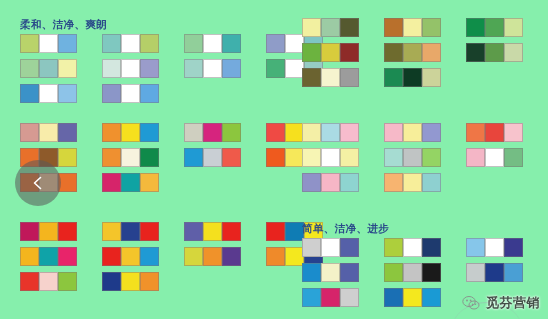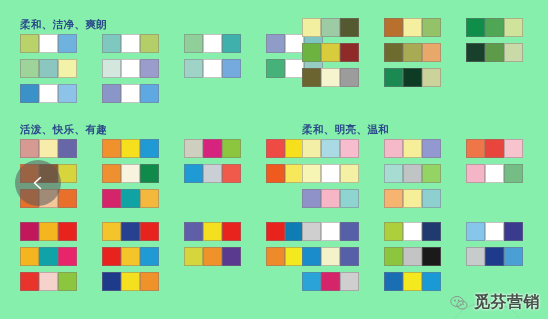--- a/index.html
+++ b/index.html
@@ -85,21 +85,21 @@
     width: 20px;
     height: 20px;
     border-radius: 50%;
     background: rgba(255,255,255,0.0);
     position: relative;
     display: flex;
     align-items: center;
     justify-content: center;
   }
   .wm-text {
-    font-size: 16px;
+    font-size: 13px;
     font-weight: bold;
     color: #3b3b3b;
     letter-spacing: 0.5px;
     white-space: nowrap;
     text-shadow: 0 0 2px #fff, 0 0 3px #fff;
   }
   #wm-arc {
     position: absolute;
     right: 26px;
     bottom: -10px;
@@ -219,21 +219,20 @@
           </div>
           <div class="palette">
             <div class="swatch" style="background: rgb(27, 138, 82);"></div>
             <div class="swatch" style="background: rgb(13, 59, 36);"></div>
             <div class="swatch" style="background: rgb(204, 211, 154);"></div>
           </div>
         </div>
       </div>
     </div>
     <div class="section" style="left: 8px; top: 123px;">
-      <div class="section-title">活泼、快乐、有趣</div>
       <div class="palette-rows">
         <div class="palette-row">
           <div class="palette">
             <div class="swatch" style="background: rgb(214, 154, 146);"></div>
             <div class="swatch" style="background: rgb(248, 236, 170);"></div>
             <div class="swatch" style="background: rgb(102, 102, 168);"></div>
           </div>
           <div class="palette">
             <div class="swatch" style="background: rgb(240, 145, 45);"></div>
             <div class="swatch" style="background: rgb(246, 224, 30);"></div>
@@ -280,21 +279,20 @@
           </div>
           <div class="palette">
             <div class="swatch" style="background: rgb(214, 36, 106);"></div>
             <div class="swatch" style="background: rgb(15, 163, 163);"></div>
             <div class="swatch" style="background: rgb(244, 185, 60);"></div>
           </div>
         </div>
       </div>
     </div>
     <div class="section" style="left: 290px; top: 123px;">
-      <div class="section-title">柔和、明亮、温和</div>
       <div class="palette-rows">
         <div class="palette-row">
           <div class="palette">
             <div class="swatch" style="background: rgb(244, 239, 166);"></div>
             <div class="swatch" style="background: rgb(170, 219, 228);"></div>
             <div class="swatch" style="background: rgb(247, 188, 205);"></div>
           </div>
           <div class="palette">
             <div class="swatch" style="background: rgb(246, 185, 200);"></div>
             <div class="swatch" style="background: rgb(247, 238, 154);"></div>
@@ -391,20 +389,21 @@
           </div>
           <div class="palette">
             <div class="swatch" style="background: rgb(30, 58, 138);"></div>
             <div class="swatch" style="background: rgb(244, 224, 30);"></div>
             <div class="swatch" style="background: rgb(240, 146, 42);"></div>
           </div>
         </div>
       </div>
     </div>
     <div class="section" style="left: 290px; top: 222px;">
+      <div class="section-title">简单、洁净、进步</div>
       <div class="palette-rows">
         <div class="palette-row">
           <div class="palette">
             <div class="swatch" style="background: rgb(207, 207, 207);"></div>
             <div class="swatch" style="background: rgb(255, 255, 255);"></div>
             <div class="swatch" style="background: rgb(85, 96, 168);"></div>
           </div>
           <div class="palette">
             <div class="swatch" style="background: rgb(173, 207, 60);"></div>
             <div class="swatch" style="background: rgb(255, 255, 255);"></div>

